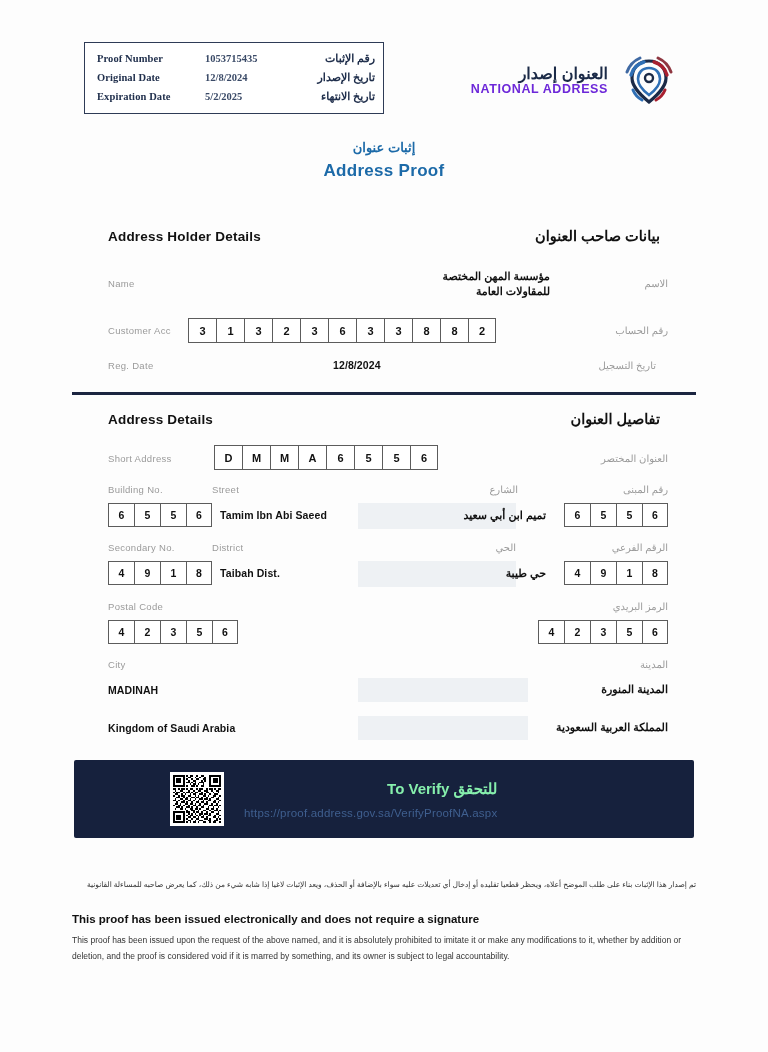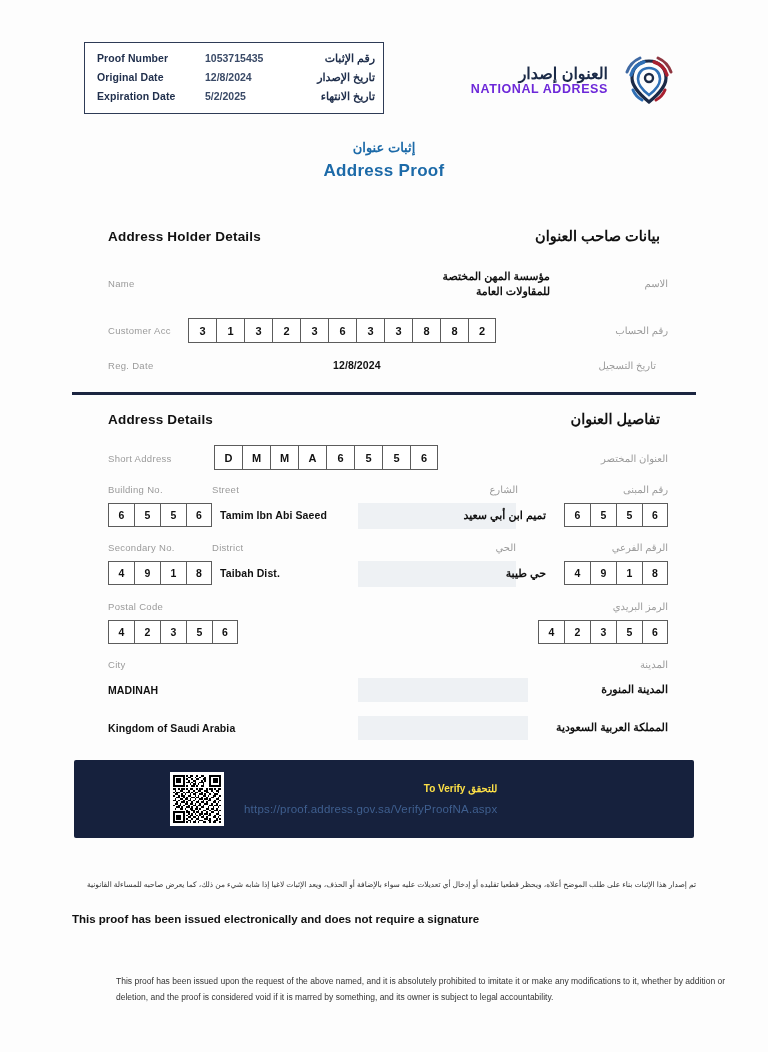--- a/index.html
+++ b/index.html
@@ -38,20 +38,21 @@
     border: 1.5px solid #2e3b56;
     padding: 6px 8px 7px 12px;
     box-sizing: border-box;
     background: #fff;
   }
   .proof-row {
     display: flex;
     align-items: baseline;
     height: 19px;
     line-height: 19px;
+    font-family: Liberation Serif, serif;
   }
   .proof-label-en {
     flex: 0 0 108px;
     font-size: 10.5px;
     font-weight: bold;
     color: #21304d;
     letter-spacing: 0.1px;
   }
   .proof-value {
     flex: 0 0 88px;
@@ -232,23 +233,23 @@
     width: 54px;
     height: 54px;
     margin-left: 96px;
     background: #fff;
     padding: 3px;
     box-sizing: border-box;
   }
   .qr svg { display:block; }
   .verify-text { margin-left: 20px; }
   .verify-title {
-    font-size: 10px;
-    font-weight: bold;
-    color: #fde047;
+    font-size: 15px;
+    font-weight: bold;
+    color: #86efac;
     direction: rtl;
     unicode-bidi: plaintext;
   }
   .verify-url {
     font-size: 11.5px;
     color: #3f5f8f;
     margin-top: 9px;
     letter-spacing: 0.2px;
   }
 
@@ -756,16 +757,16 @@
     </div>
     <div class="verify-text">
       <div class="verify-title"><span>للتحقق</span> <span>To Verify</span></div>
       <div class="verify-url">https://proof.address.gov.sa/VerifyProofNA.aspx</div>
     </div>
   </div>
 
   <div class="note-ar-body" style="top:878px;">تم إصدار هذا الإثبات بناء على طلب الموضح أعلاه، ويحظر قطعيا تقليده أو إدخال أي تعديلات عليه سواء بالإضافة أو الحذف، ويعد الإثبات لاغيا إذا شابه شيء من ذلك، كما يعرض صاحبه للمساءلة القانونية</div>
 
   <div class="note-en-title" style="top:913px;">This proof has been issued electronically and does not require a signature</div>
-  <div class="note-en-body" style="top:974px;margin-left:44px;">This proof has been issued upon the request of the above named, and it is absolutely prohibited to imitate it or make any modifications to it, whether by addition or deletion, and the proof is considered void if it is marred by something, and its owner is subject to legal accountability.</div>
+  <div class="note-en-body" style="top:933px;">This proof has been issued upon the request of the above named, and it is absolutely prohibited to imitate it or make any modifications to it, whether by addition or deletion, and the proof is considered void if it is marred by something, and its owner is subject to legal accountability.</div>
 
 
 </div>
 
 </body></html>

